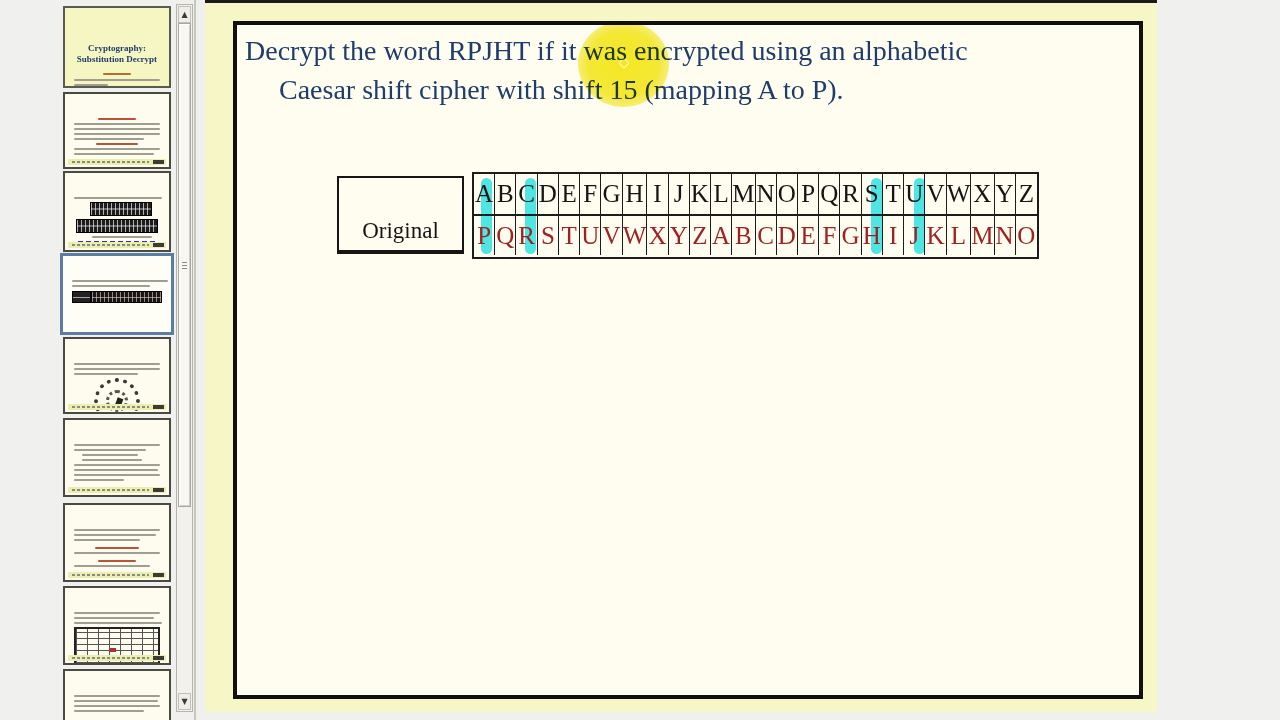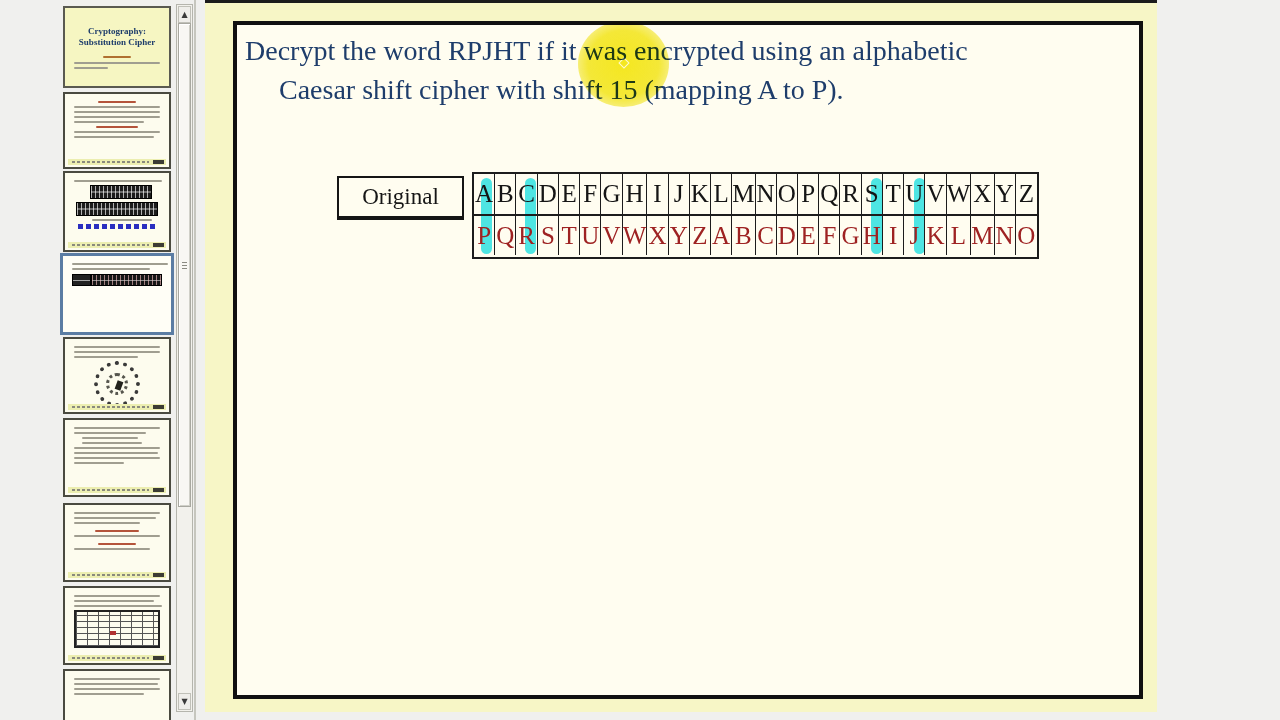--- a/index.html
+++ b/index.html
@@ -5,21 +5,21 @@
   html,body{margin:0;padding:0;}
   body{
     width:1280px;height:720px;position:relative;overflow:hidden;
     background:#f0f0ee;
     font-family:"Liberation Serif", serif;
   }
   
   .thumb{
     position:absolute;left:63px;width:108px;box-sizing:border-box;
     background:#fdfcee;border:2px solid #4a4a40;
-    padding:4px 3px 9px 3px;overflow:hidden;
+    padding:21px 3px 9px 3px;overflow:hidden;
   }
   .thumb.selected{
     left:60px;width:114px;border:3px solid #5b7da4;background:#fffef6;
   }
   .t1{background:#f6f6c2;border:2px solid #5a5a50;}
   .t1-title{
     margin-top:14px;text-align:center;color:var(--navy);
     font:bold 9px/11px "Liberation Serif",serif;
   }
   .tl{height:2px;background:#a09e90;margin:3px 6px;border-radius:1px;}
@@ -79,21 +79,21 @@
       rgba(240,228,26,.55) 72%, rgba(240,228,26,0) 78%);
     mix-blend-mode:multiply;z-index:5;}
   .spotlight::after{content:'';position:absolute;left:42px;top:38px;width:6px;height:6px;
     border:1px solid rgba(255,255,255,.85);transform:rotate(45deg);}
   
   .label-table{position:absolute;left:100px;top:151px;width:127px;box-sizing:border-box;
     border:2px solid #151515;background:var(--slidebg);}
   .label-cell{height:39px;display:flex;align-items:center;justify-content:center;
     font:23px "Liberation Serif",serif;}
   .label-cell.first{border-bottom:2px solid #151515;height:38px;}
-  .label-cell.orig{color:#151515;}
+  .label-cell.orig{color:#151515;margin-top:34px;}
   .label-cell.maps{color:var(--red);}
   .letters-table{position:absolute;left:235px;top:147px;width:567px;height:87px;
     box-sizing:border-box;border:2px solid #1c1c1c;background:var(--slidebg);}
   .letters-grid{display:grid;grid-template-columns:repeat(26,1fr);
     grid-template-rows:42px 39px;width:100%;height:100%;}
   .lcell{display:flex;align-items:center;justify-content:center;
     border-right:1px solid #1c1c1c;font:25px "Liberation Serif",serif;
     position:relative;z-index:2;overflow:visible;}
   .lcell.lastcol{border-right:none;}
   .lcell.toprow{border-bottom:2px solid #1c1c1c;}
@@ -103,21 +103,21 @@
     background:var(--cyan);opacity:.85;z-index:1;}
 </style>
 </head>
 <body>
 
 <div>
 
   <div class="thumb t1" style="top:6px;height:82px;">
     <div class="t1-title">
       <span>Cryptography:</span><br>
-      <span>Substitution Cipher</span>
+      <span>Substitution Decrypt</span>
     </div>
     <div class="tl orange center" style="width:28px;margin-top:8px;"></div>
     <div class="tl" style="margin-top:4px;"></div>
     <div class="tl" style="width:34px;margin-right:auto;"></div>
   </div>
 
   <div class="thumb" style="top:92px;height:77px;">
     <div class="tl red center" style="width:38px;"></div>
     <div class="tl"></div>
     <div class="tl"></div>

